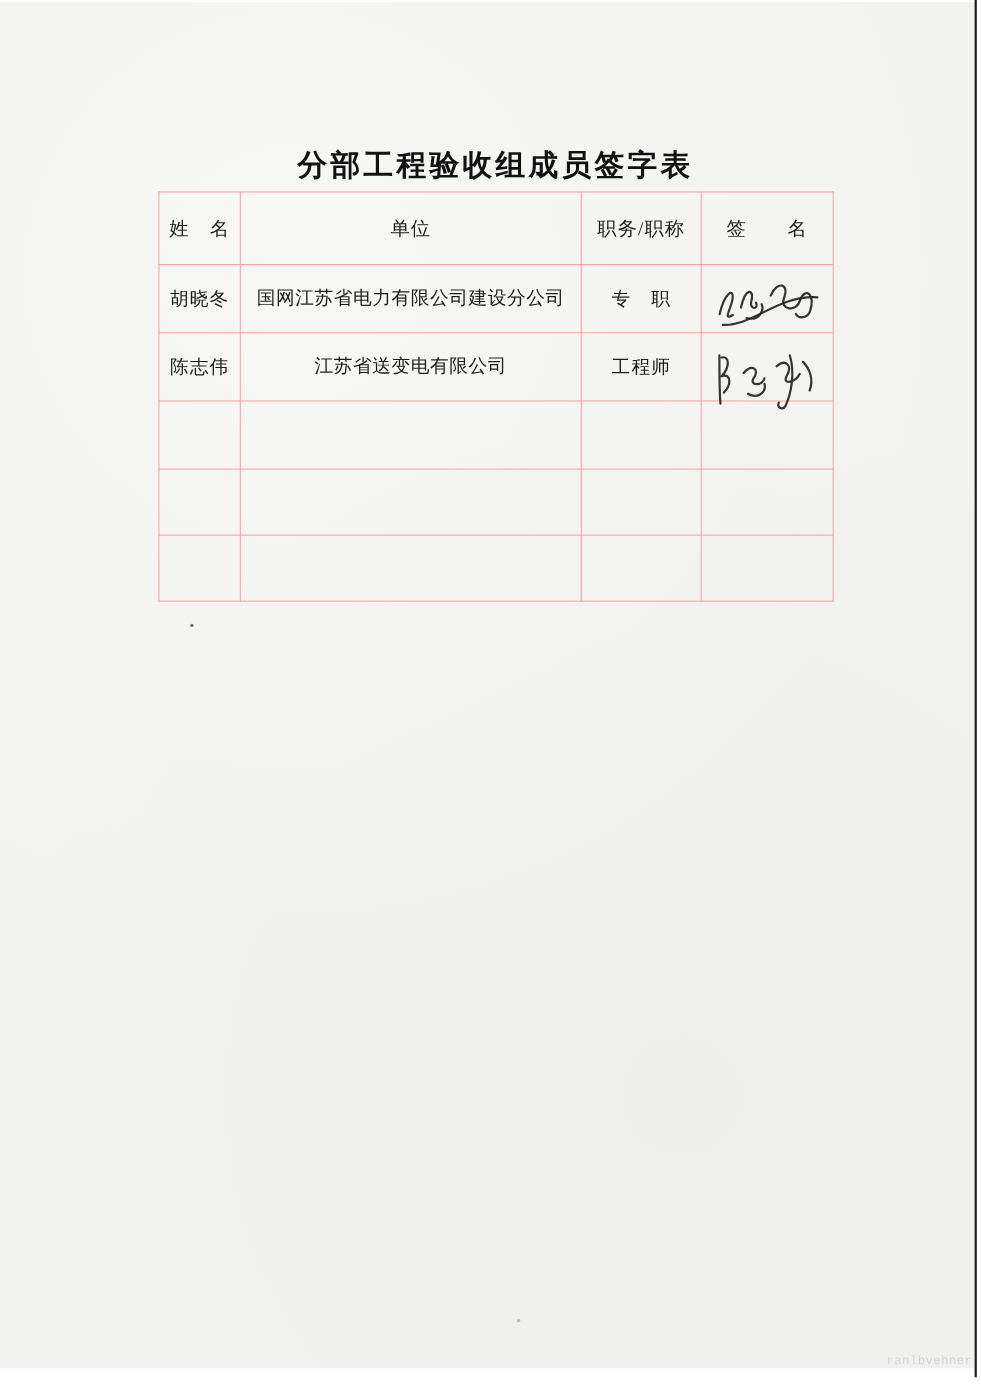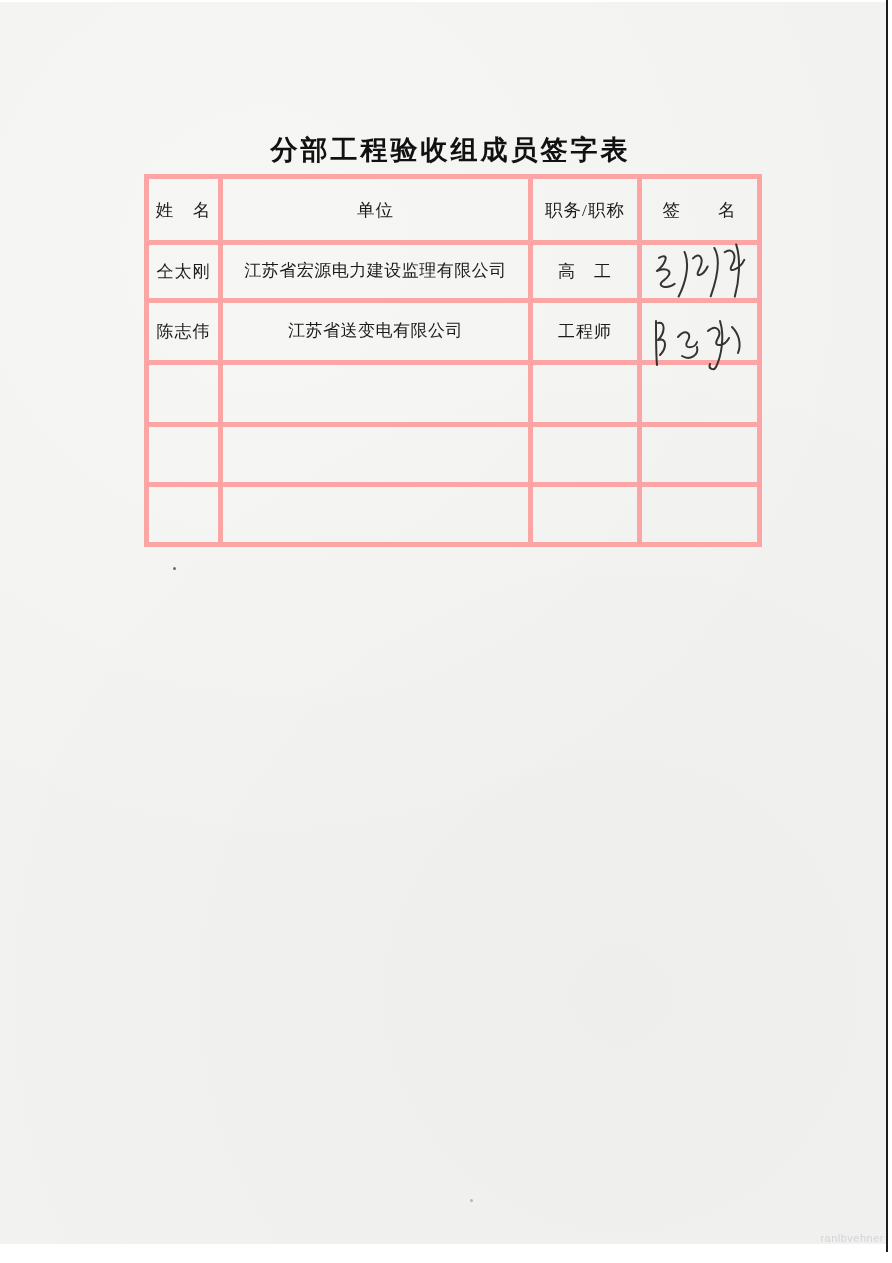--- a/index.html
+++ b/index.html
@@ -27,41 +27,41 @@
     font-size:27px;font-weight:bold;color:#111;
     letter-spacing:3px;
   }
   table.sig-table{
     position:absolute;left:144px;top:174px;
     width:613px;
     border-collapse:collapse;table-layout:fixed;
     color:#1b1b1b;
   }
   table.sig-table td{
-    border:5px solid #fca5a5;
+    border:1px solid #fca5a5;
     padding:0 4px;
     font-size:17px;
     text-align:center;vertical-align:middle;
     overflow:visible;position:relative;
   }
   td.c-name{text-align:left;padding-left:9px;letter-spacing:1px;}
   td.c-unit{line-height:1.45;font-size:16.5px;letter-spacing:.5px;}
   td.c-title{letter-spacing:1px;}
   tr.hdr td{font-size:17.5px;letter-spacing:1px;}
   .sig-wrap{
     position:absolute;left:0;top:0;width:100%;height:100%;
     display:flex;align-items:center;justify-content:center;
     pointer-events:none;
   }
   .sig-wrap svg{overflow:visible;}
   .sig-ink path{fill:none;stroke:#24241f;stroke-width:2;stroke-linecap:round;stroke-linejoin:round;opacity:.92;}
   .speck{position:absolute;width:3px;height:3px;border-radius:50%;background:#4a4a46;opacity:.8;}
   .watermark{
     position:absolute;left:792px;top:1232px;width:92px;
-    font-family:Liberation Sans, sans-serif;
+    font-family:Liberation Mono, monospace;
     font-size:11px;color:#b9bec4;opacity:.55;
     filter:blur(.6px);
     text-align:right;letter-spacing:.5px;
   }
 </style>
 </head>
 <body>
 
 <div class="page">
   <div class="paper"></div>
@@ -77,39 +77,40 @@
         <col style="width:120px">
     </colgroup>
     <tbody>
         <tr class="hdr" style="height:66px">
       <td class="c-name">姓　名</td>
       <td>单位</td>
       <td>职务/职称</td>
       <td>签　　名</td>
     </tr>
 
-
-
-    <tr style="height:58px">
-      <td class="c-name">仝太刚</td>
+    <tr style="height:62px">
+      <td class="c-name">胡晓冬</td>
       <td class="c-unit">
-        <div>江苏省宏源电力建设监理有限公司</div>
+        <div>国网江苏省电力有限公司建设分公司</div>
         <div></div>
       </td>
-      <td class="c-title">高　工</td>
+      <td class="c-title">专　职</td>
       <td>
         <div class="sig-wrap">
-          <svg class="sig-ink" width="104" height="62" viewBox="0 0 104 62" style="transform:rotate(-4deg)">
-            <path d="M12 14 C24 9 18 21 9 27 C19 23 28 29 15 37 C6 43 19 46 26 41"></path>
-            <path d="M38 10 C43 24 36 42 29 54 M46 17 C53 10 58 18 51 29 C46 37 55 35 60 26"></path>
-            <path d="M68 8 C74 20 68 40 61 56 M78 13 C86 8 91 17 84 27 C79 35 92 31 97 22 M90 6 C94 22 90 44 85 58"></path>
+          <svg class="sig-ink" width="102" height="54" viewBox="0 0 102 54" style="transform:rotate(-6deg)">
+            <path d="M6 36 C12 18 22 12 19 24 C16 34 8 42 18 38"></path>
+            <path d="M26 32 C32 14 40 16 36 27 C33 35 42 36 40 29 M30 42 C40 46 47 38 45 31"></path>
+            <path d="M54 24 C62 10 72 16 66 27 C60 38 76 42 80 31 C86 19 95 27 88 42 C85 48 77 48 75 43"></path>
+            <path d="M8 46 C34 50 62 24 96 30"></path>
           </svg>
         </div>
       </td>
     </tr>
+
+
 
     <tr style="height:62px">
       <td class="c-name">陈志伟</td>
       <td class="c-unit">
         <div>江苏省送变电有限公司</div>
         <div></div>
       </td>
       <td class="c-title">工程师</td>
       <td>
         <div class="sig-wrap" style="padding-top:10px">

